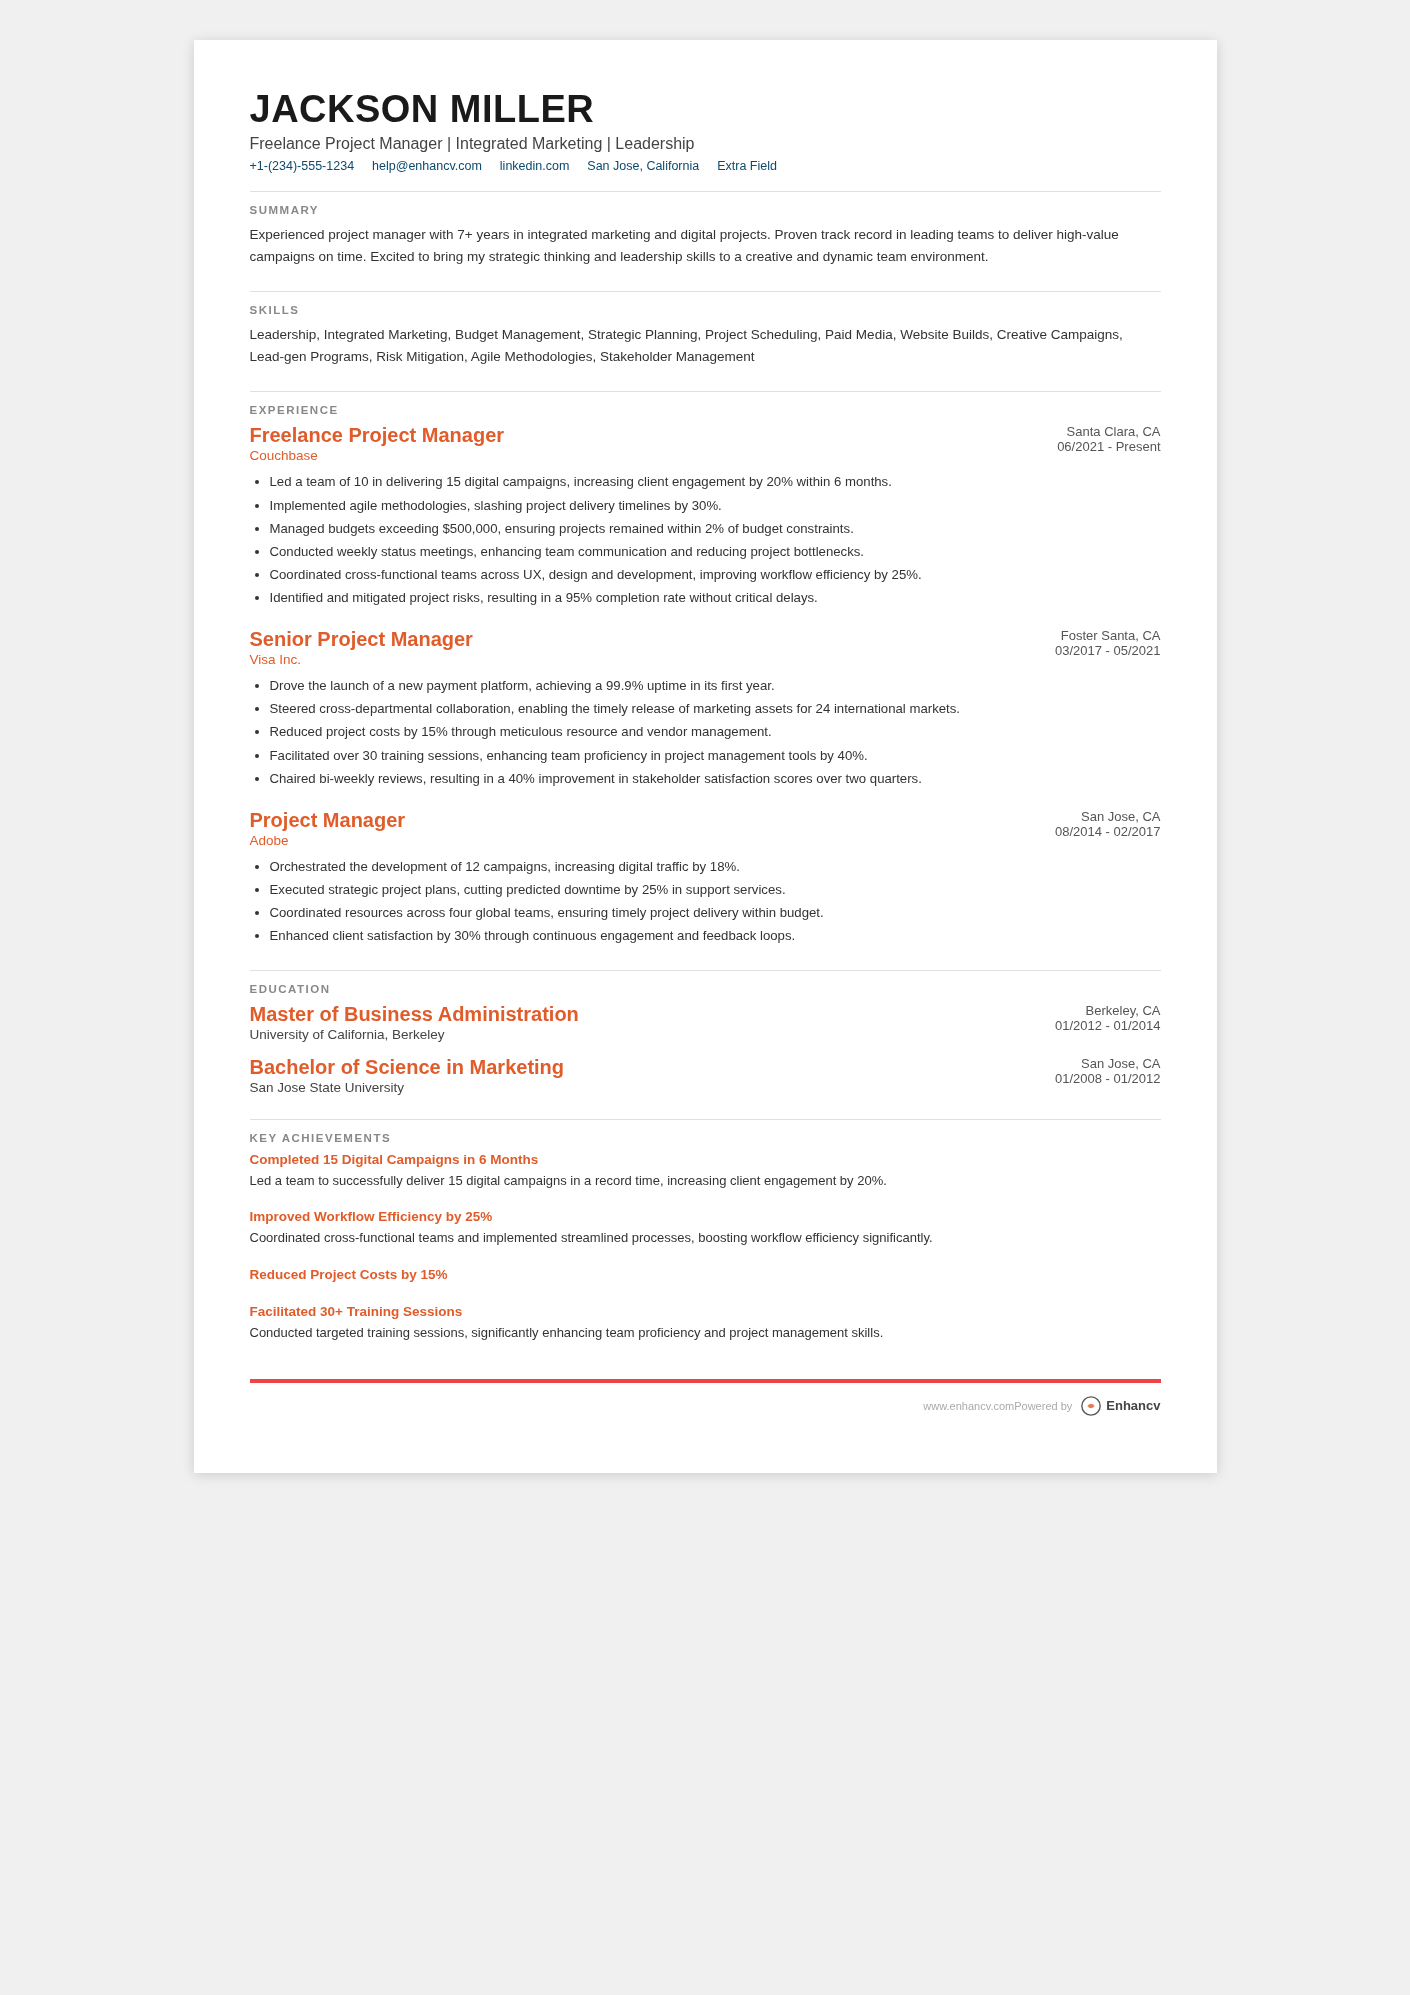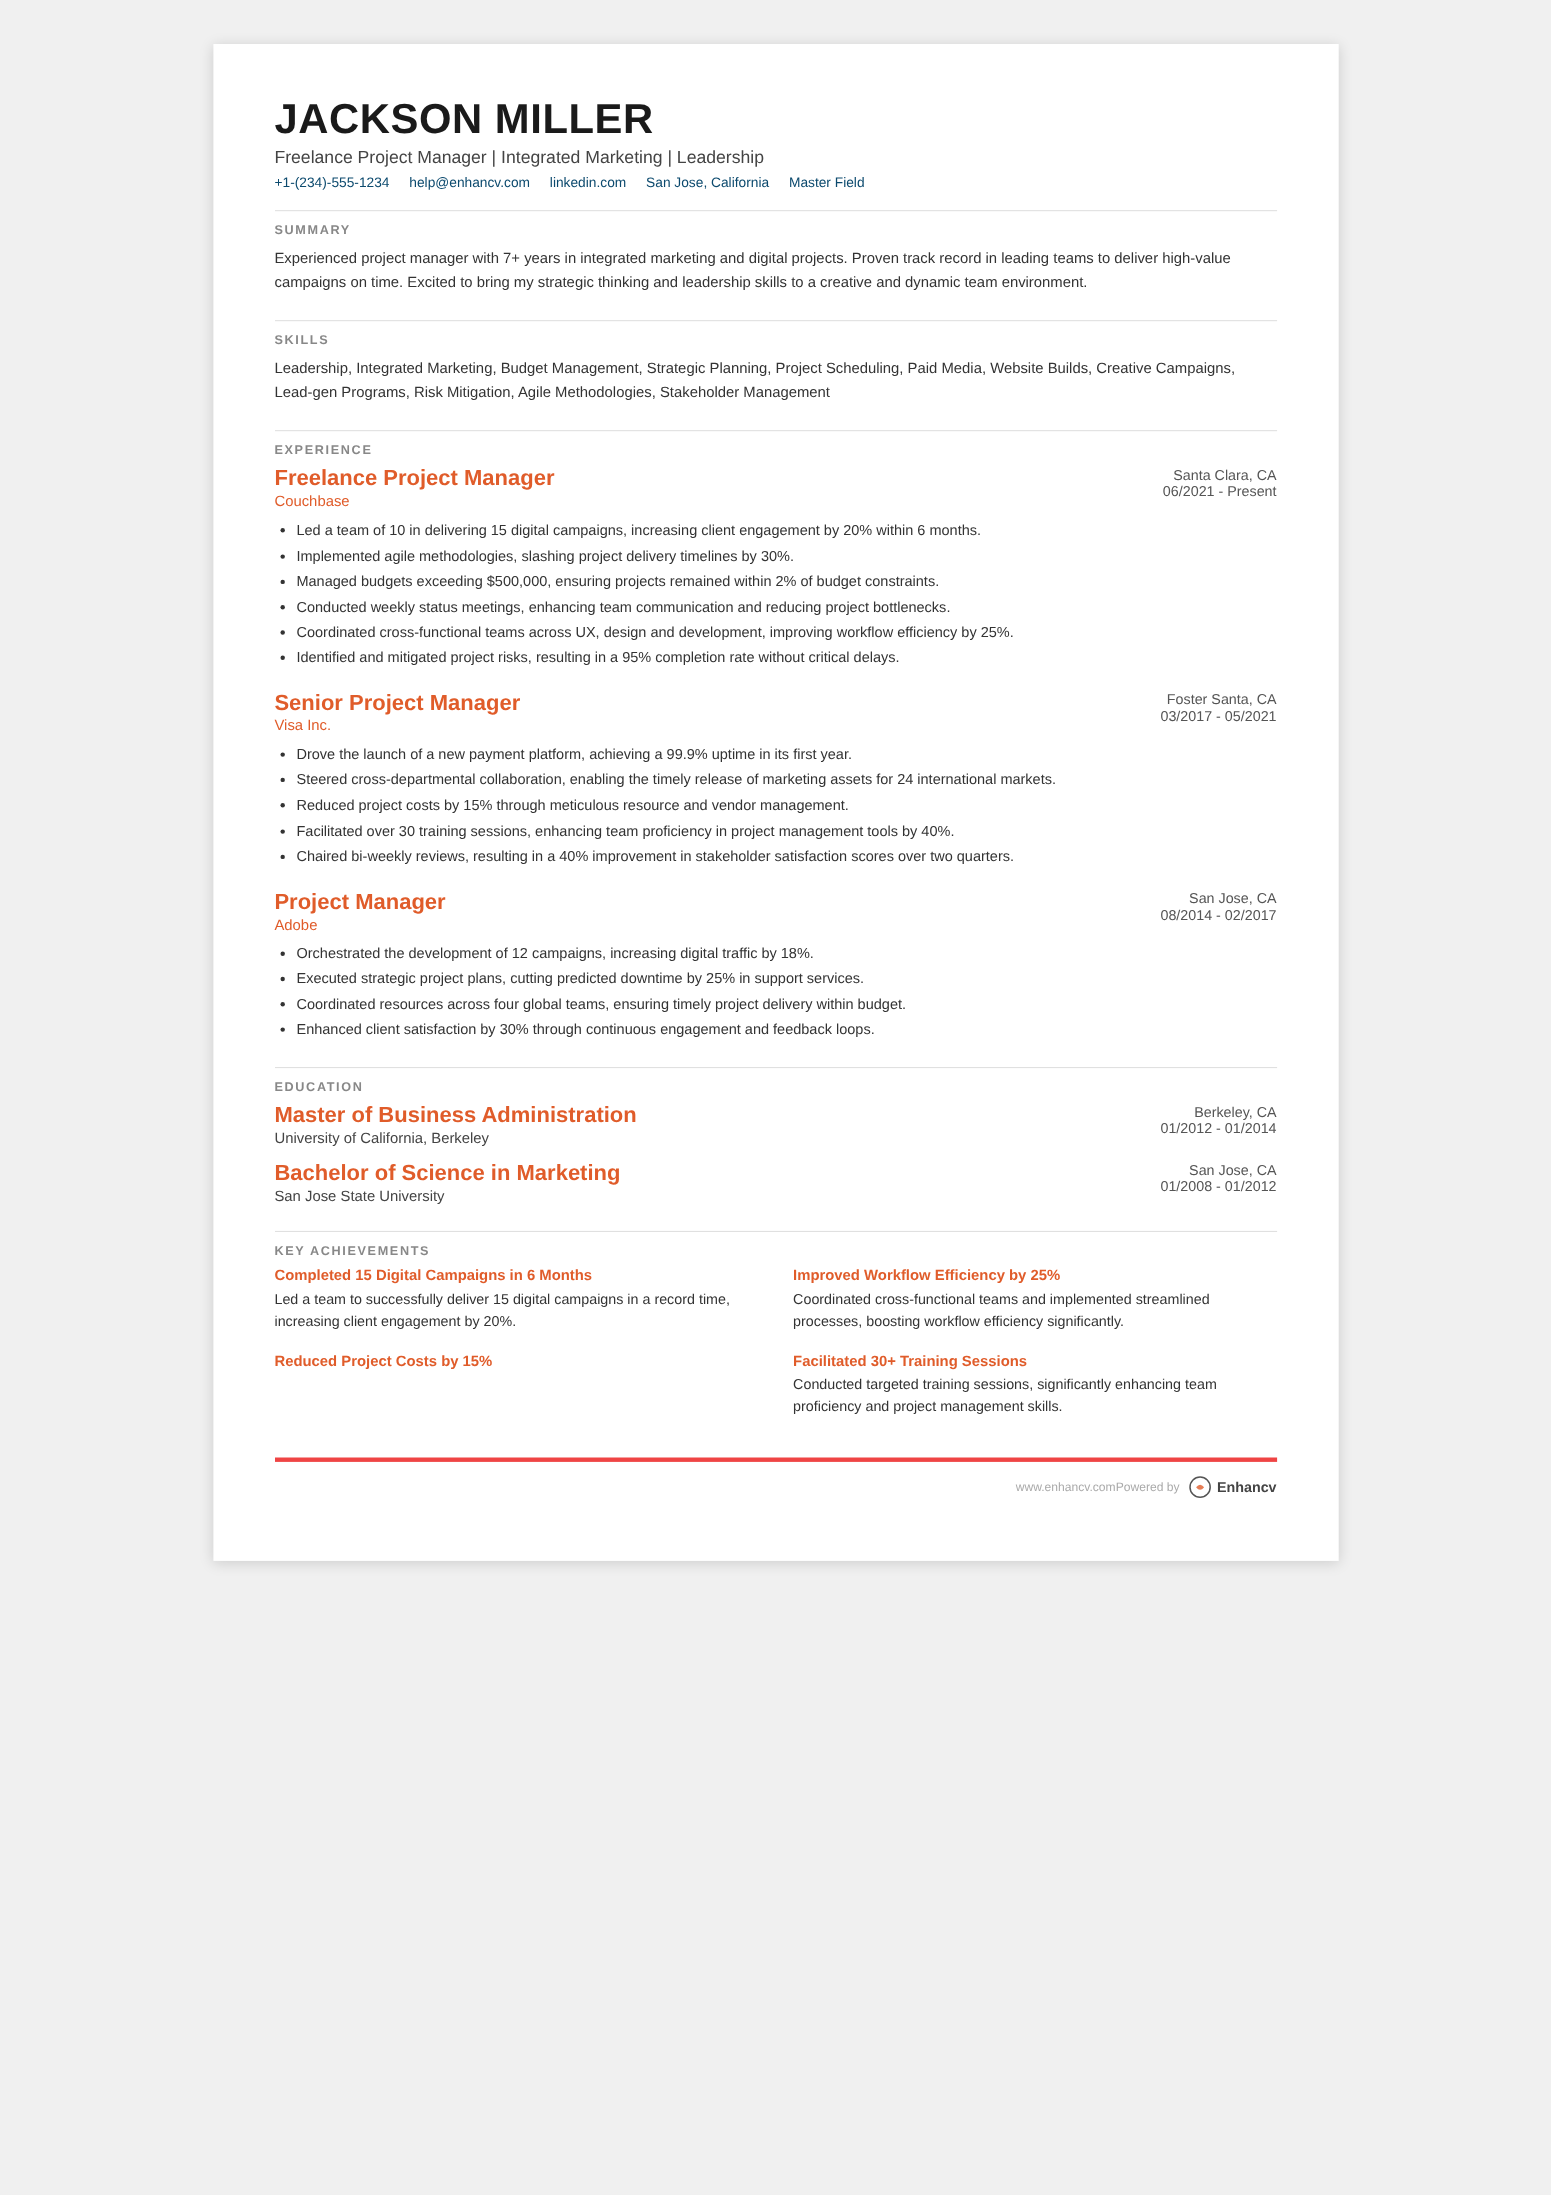--- a/index.html
+++ b/index.html
@@ -115,21 +115,21 @@
       font-size: 13px;
       color: #555;
     }
     .edu-date {
       text-align: right;
       font-size: 13px;
       color: #555;
     }
     .achievements-grid {
       display: grid;
-      grid-template-columns: 1fr 1fr;
+      grid-template-columns: 1fr;
       gap: 18px 32px;
     }
     .achievement-item {}
     .achievement-title {
       font-size: 13.5px;
       font-weight: 700;
       color: #e05c2a;
       margin-bottom: 4px;
     }
     .achievement-text {
@@ -175,21 +175,21 @@
 <div class="resume">
 
   <div>
     <div class="header-name">JACKSON MILLER</div>
     <div class="header-title">Freelance Project Manager | Integrated Marketing | Leadership</div>
     <div class="header-contacts">
       <span>+1-(234)-555-1234</span>
       <span>help@enhancv.com</span>
       <span>linkedin.com</span>
       <span>San Jose, California</span>
-      <span>Master Field</span>
+      <span>Extra Field</span>
     </div>
   </div>
 
   <hr class="divider">
 
   <div class="section">
     <div class="section-label">SUMMARY</div>
     <div class="section-text">Experienced project manager with 7+ years in integrated marketing and digital projects. Proven track record in leading teams to deliver high-value campaigns on time. Excited to bring my strategic thinking and leadership skills to a creative and dynamic team environment.</div>
   </div>
 

